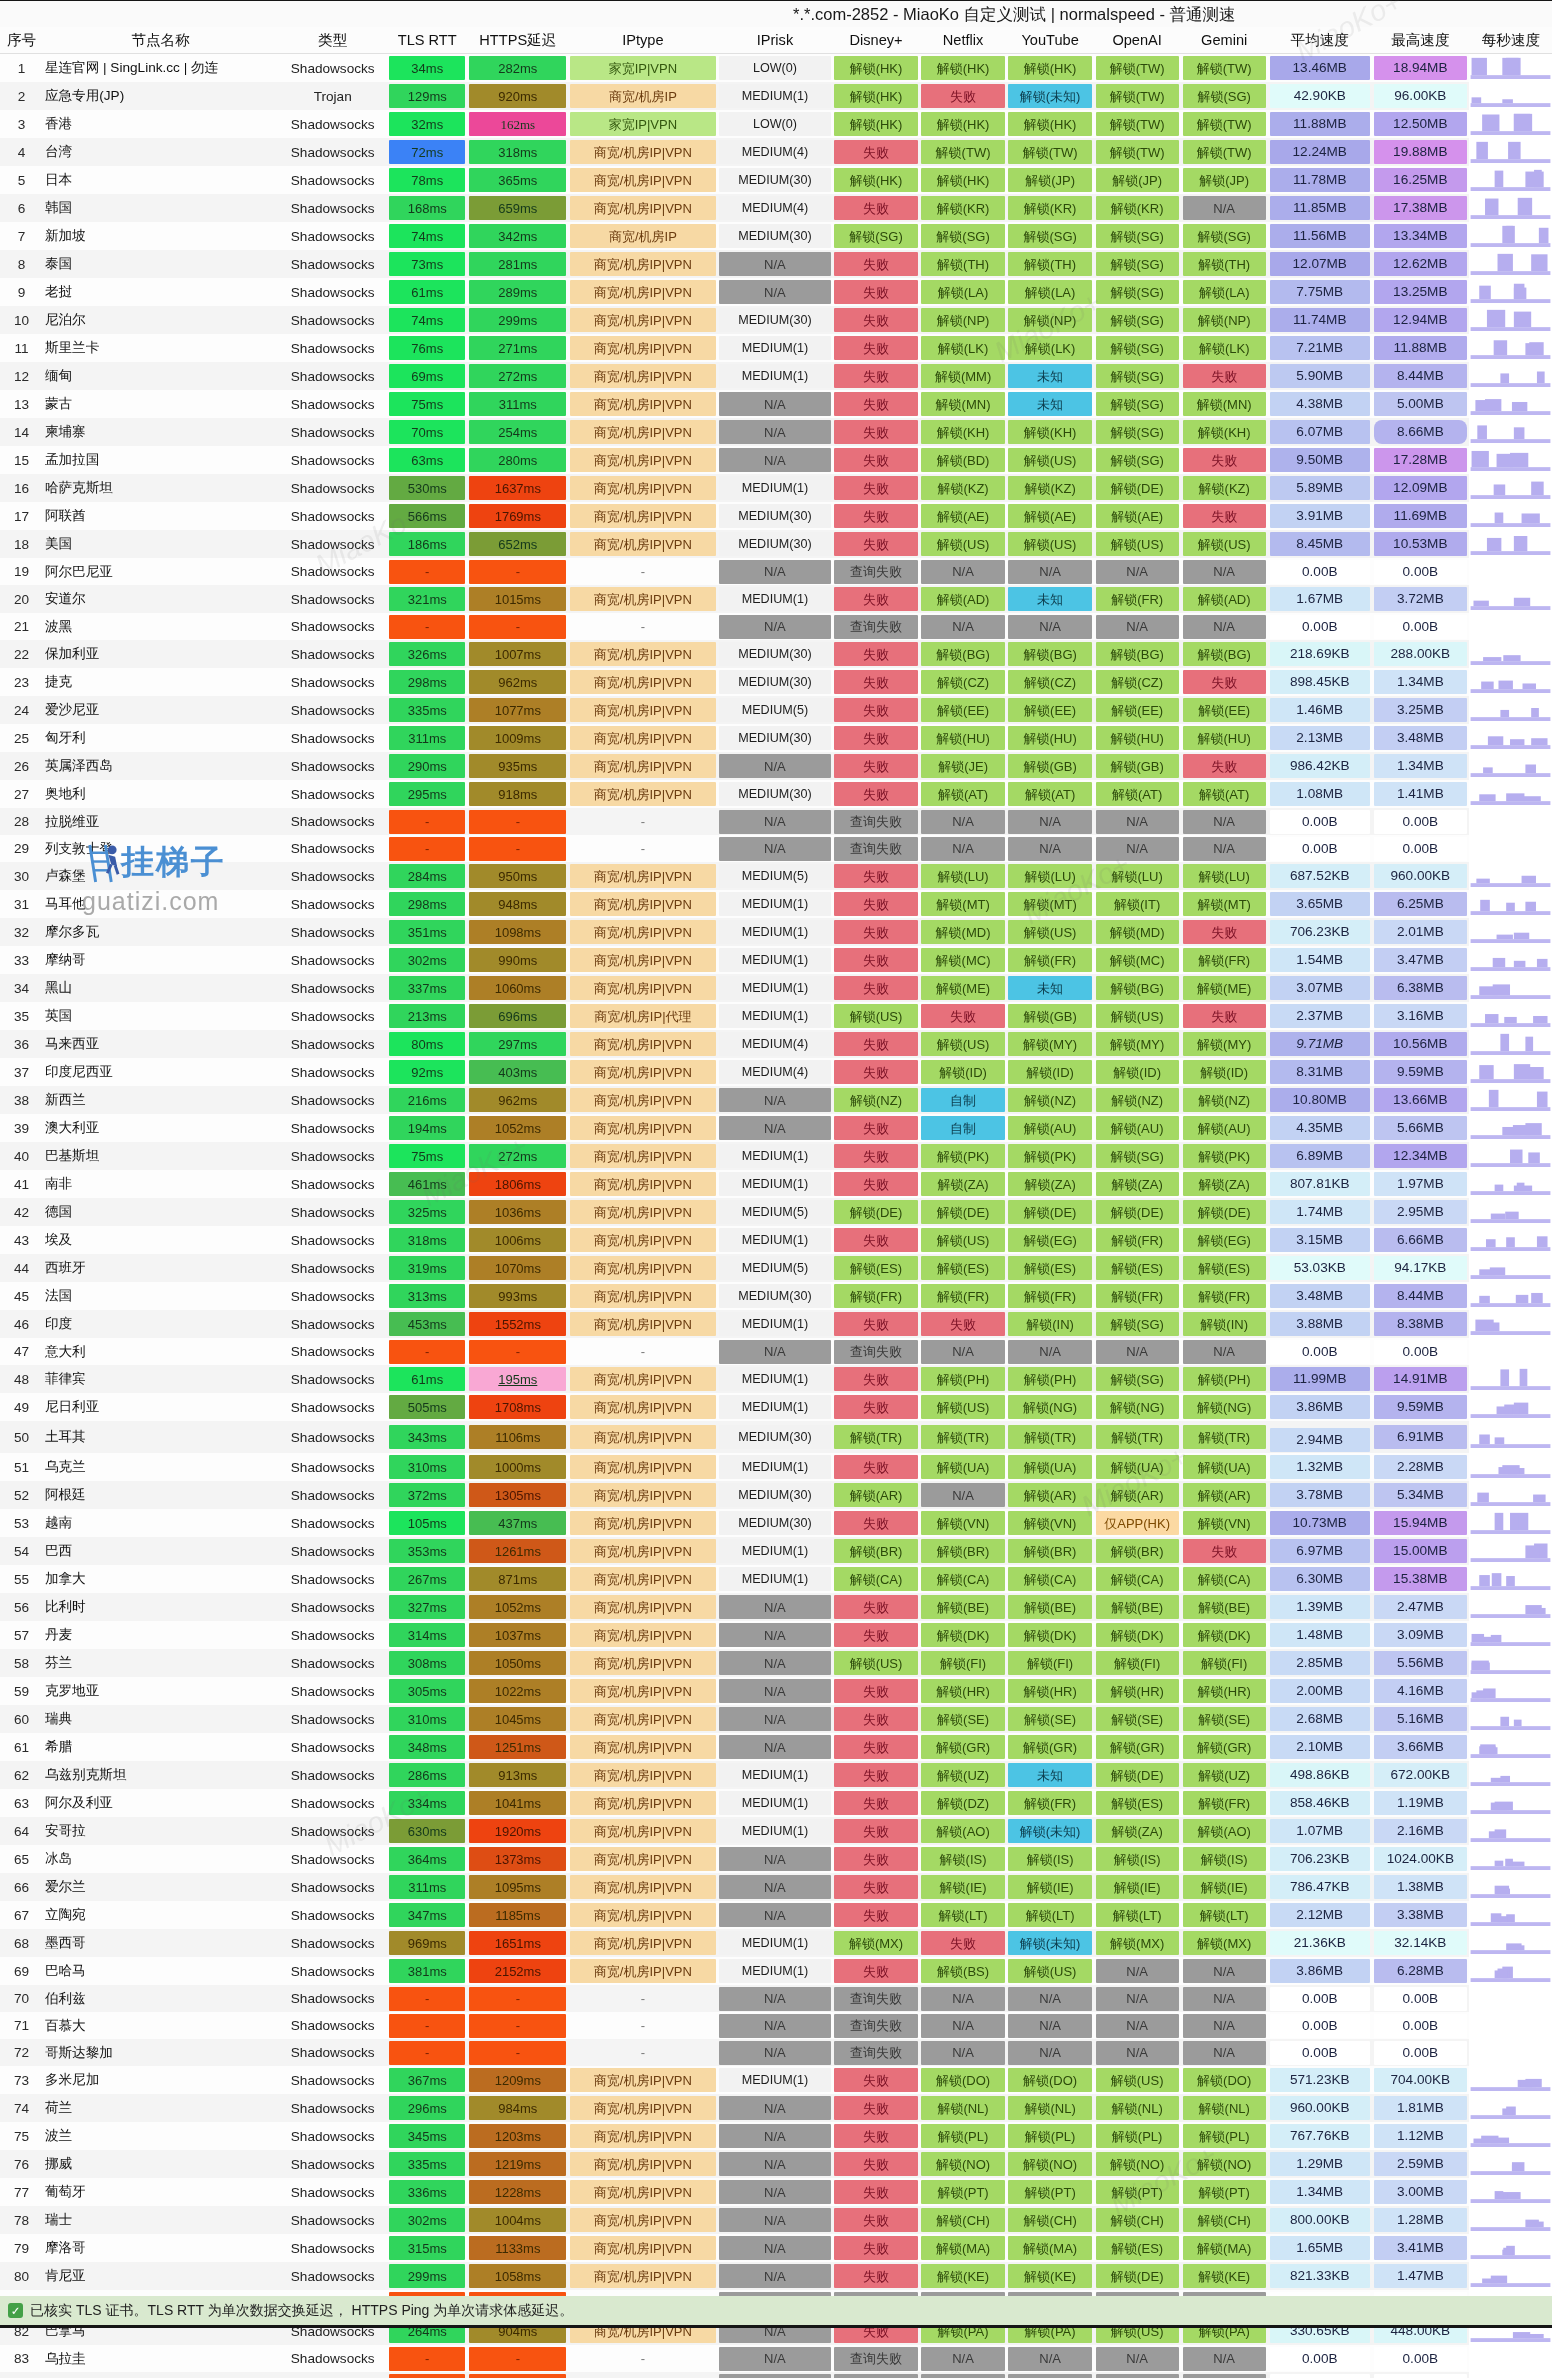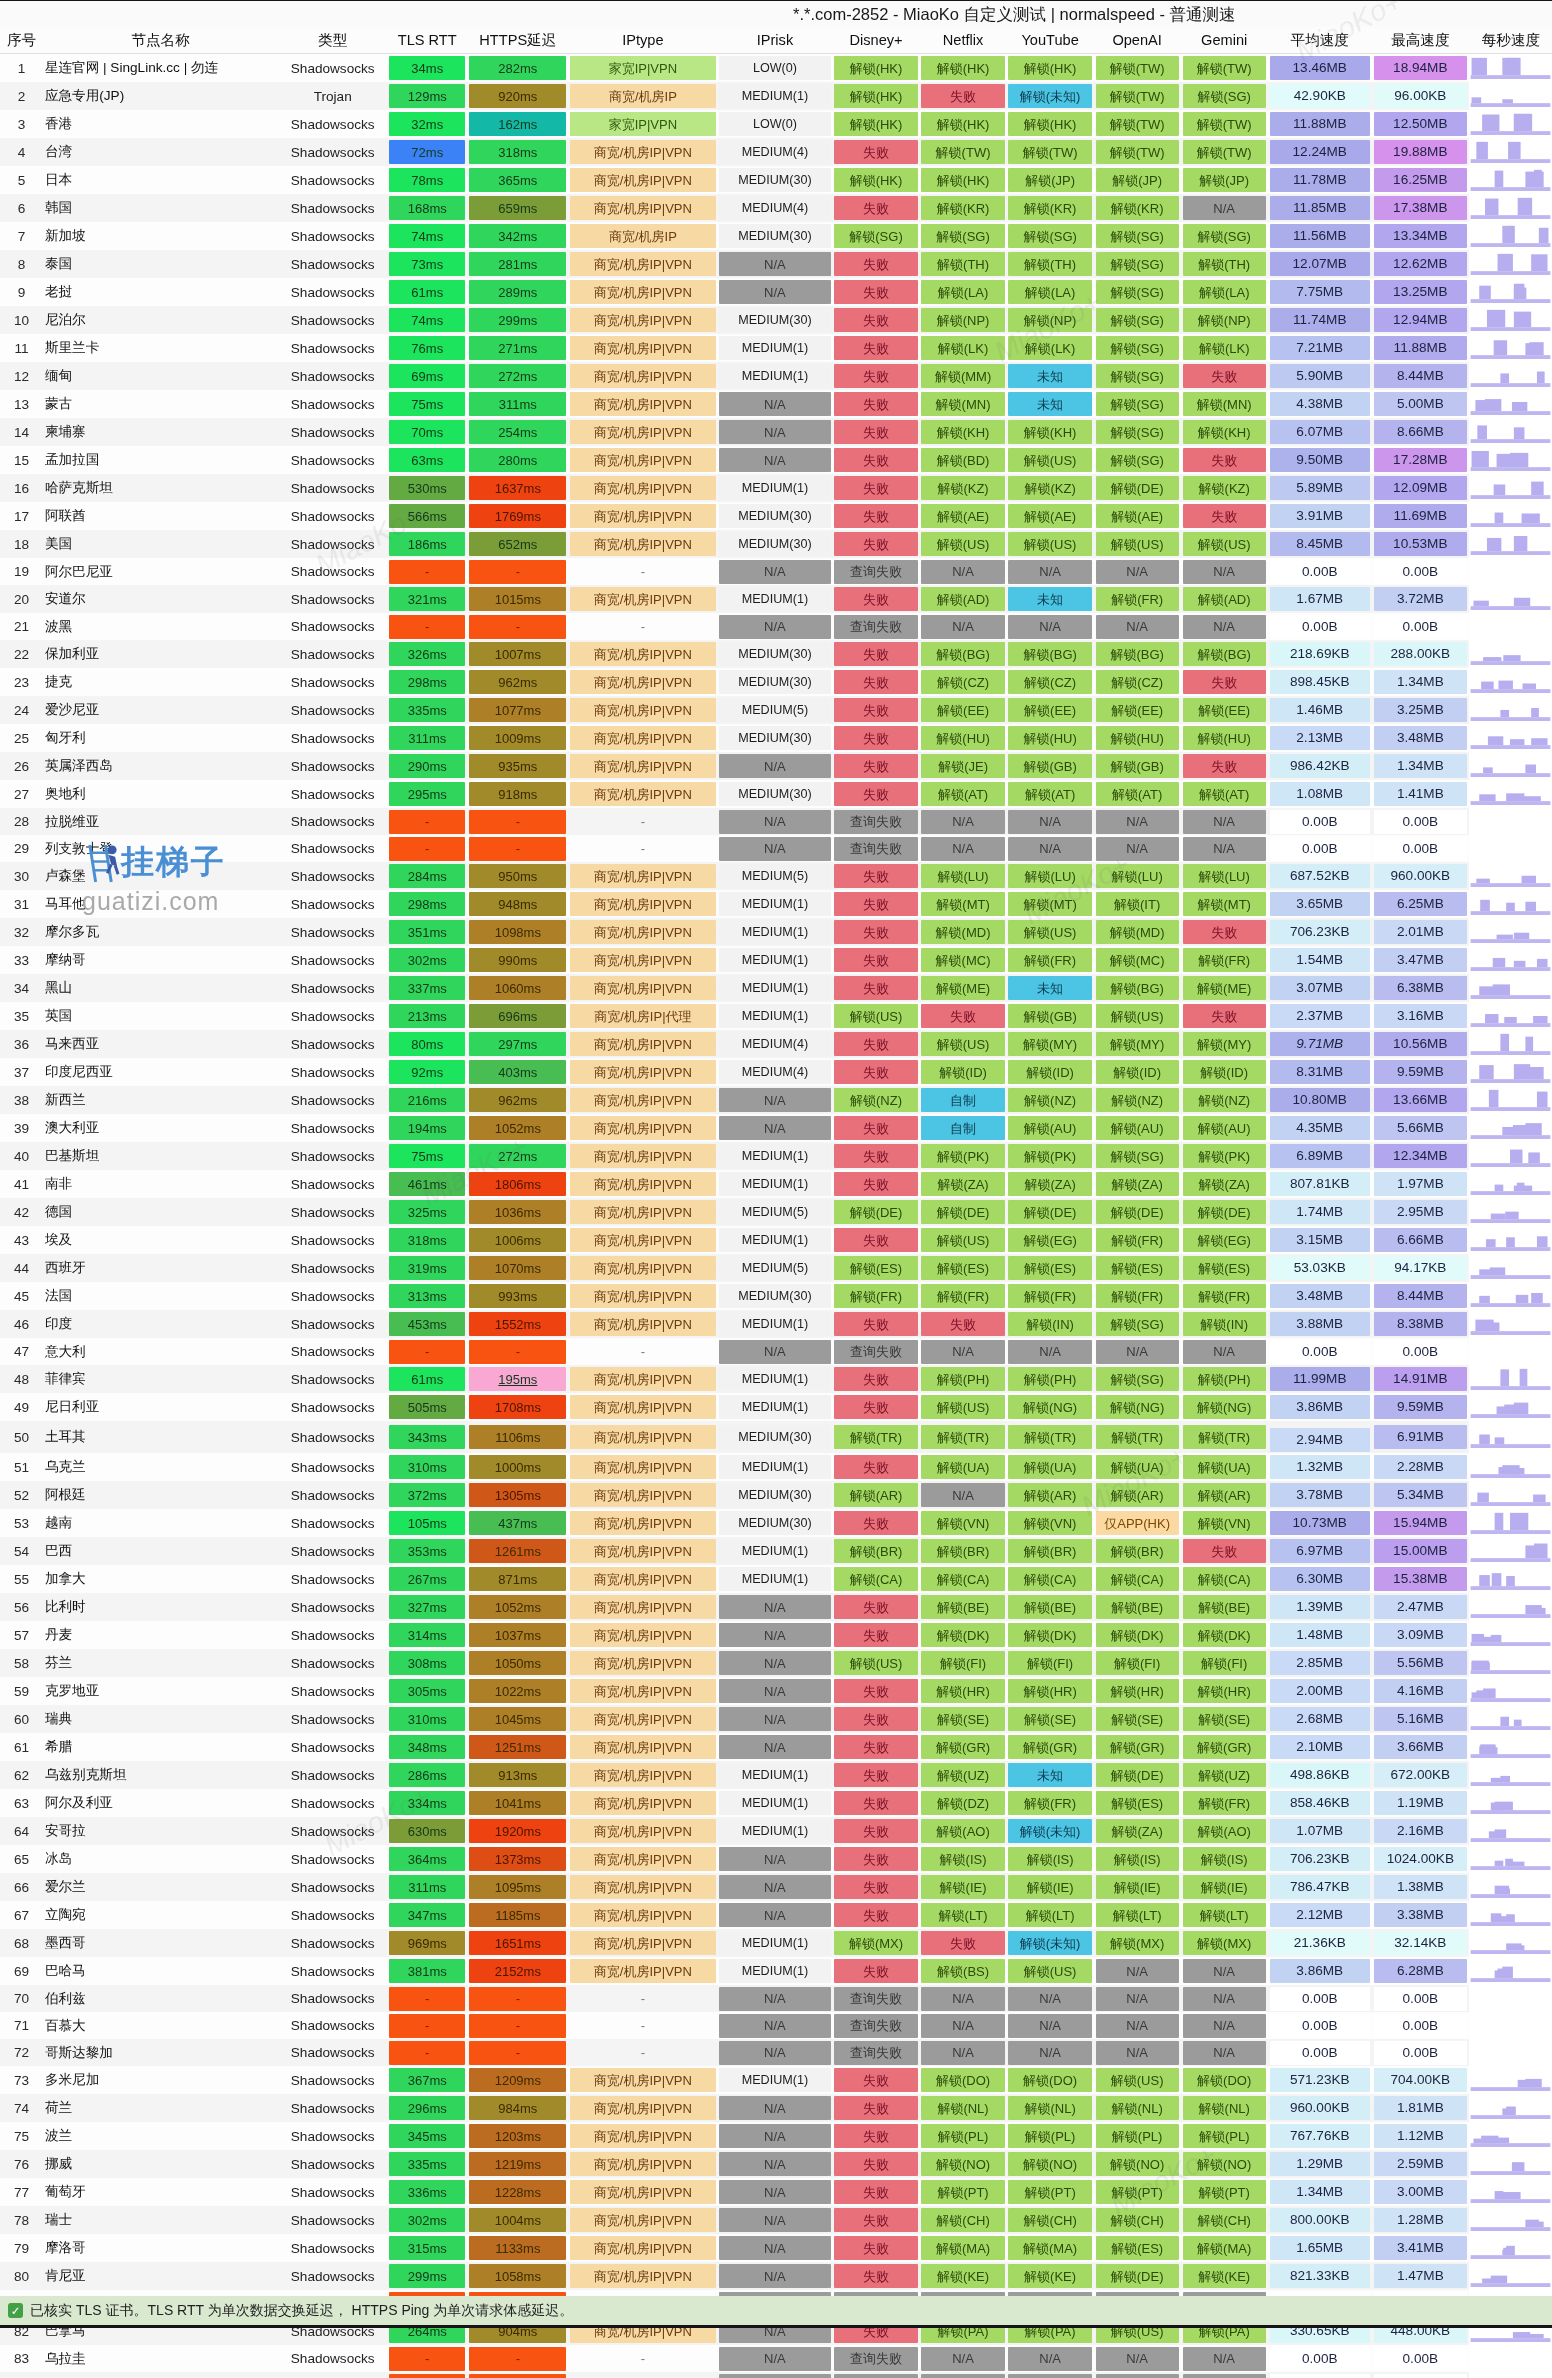--- a/index.html
+++ b/index.html
@@ -171,21 +171,21 @@
           </svg></td>
       </tr>
       <tr>
         <td class="center idx">3</td>
         <td class="nodename">香港</td>
         <td class="center ntype">Shadowsocks</td>
         <td>
           <div class="cell" style="background: rgb(28, 228, 92); color: rgb(20, 57, 27);">32ms</div>
         </td>
         <td>
-          <div class="cell" style="background: #14b8a6; color: rgb(20, 57, 27);">162ms</div>
+          <div class="cell" style="background: #ec4899; color: rgb(20, 57, 27); font-family: Liberation Serif, serif;">162ms</div>
         </td>
         <td>
           <div class="cell" style="background: rgb(185, 231, 134); color: rgb(51, 87, 14);">家宽IP|VPN</div>
         </td>
         <td>
           <div class="cell risktxt" style="background: rgb(242, 242, 242); color: rgb(29, 29, 29);">LOW(0)</div>
         </td>
         <td>
           <div class="cell" style="background: rgb(164, 217, 100); color: rgb(44, 74, 10);">解锁(HK)</div>
         </td>
@@ -677,21 +677,21 @@
         <td>
           <div class="cell" style="background: rgb(164, 217, 100); color: rgb(44, 74, 10);">解锁(SG)</div>
         </td>
         <td>
           <div class="cell" style="background: rgb(164, 217, 100); color: rgb(44, 74, 10);">解锁(KH)</div>
         </td>
         <td>
           <div class="cell speedtxt" style="background: rgb(184, 194, 240); color: rgb(28, 35, 64);">6.07MB</div>
         </td>
         <td>
-          <div class="cell speedtxt" style="background: rgb(180, 179, 238); color: rgb(28, 35, 64);">8.66MB</div>
+          <div class="cell speedtxt" style="background: rgb(180, 179, 238); color: rgb(28, 35, 64); border-radius: 8px;">8.66MB</div>
         </td>
         <td class="sparkcell center"><svg xmlns="http://www.w3.org/2000/svg" width="81" height="25" viewBox="0 0 83 26">
             <rect x="0" y="22" width="83" height="4" fill="#bdb6f1"></rect>
             <rect x="7" y="7.705185185185185" width="10" height="14.294814814814815" fill="#b6aeef"></rect>
             <rect x="45" y="9.705185185185185" width="11" height="12.294814814814815" fill="#b6aeef"></rect>
           </svg></td>
       </tr>
       <tr>
         <td class="center idx">15</td>
         <td class="nodename">孟加拉国</td>

